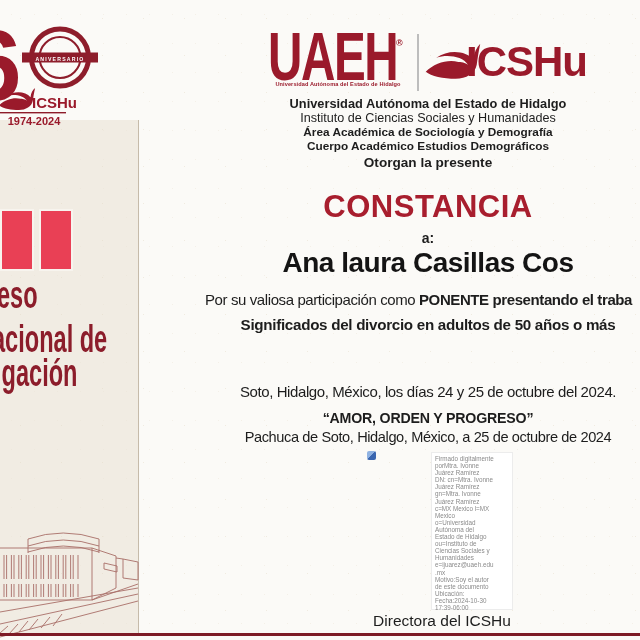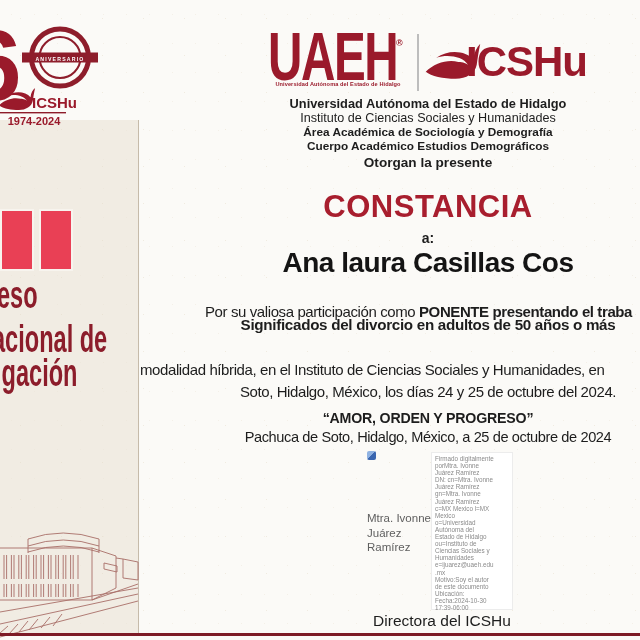--- a/index.html
+++ b/index.html
@@ -30,21 +30,21 @@
   .hdr2{top:111px;font-size:12.6px;font-weight:500;}
   .hdr3{top:125px;font-size:11.8px;font-weight:600;}
   .hdr4{top:139px;font-size:11.8px;font-weight:600;}
   .hdr5{top:155px;font-size:13.6px;font-weight:600;}
 
   .title{top:189px;font-size:31px;font-weight:800;color:#a81e2e;letter-spacing:.5px;}
   .to-label{top:230px;font-size:14px;font-weight:600;}
   .recipient{top:247px;font-size:28px;font-weight:800;letter-spacing:-.5px;color:#141414;}
 
   .body-line{font-size:15px;letter-spacing:-.4px;color:#1d1d1d;}
-  .bl-part{left:205px;top:303px;text-align:right;}
+  .bl-part{left:205px;top:291px;text-align:right;}
   .bl-title{top:316px;font-weight:700;font-size:15.2px;letter-spacing:-.3px;}
   .bl-1{left:163px;top:339px;}
   .bl-2{left:140px;top:361px;}
   .bl-3{top:383px;}
   .motto{top:410px;font-size:14.2px;font-weight:600;letter-spacing:-.2px;}
   .place-date{top:429px;font-size:14.6px;letter-spacing:-.4px;}
 
   
   .uaeh-word{left:268px;top:22px;font-size:68px;font-weight:900;color:#9a1a2b;
        letter-spacing:-2px;line-height:1;transform:scaleX(.7);transform-origin:left top;}
@@ -131,29 +131,25 @@
   <div class="abs ctr hdr5">Otorgan la presente</div>
 
   <div class="abs ctr title">CONSTANCIA</div>
   <div class="abs ctr to-label">a:</div>
   <div class="abs ctr recipient">Ana laura Casillas Cos</div>
 
   <div class="abs body-line bl-part nowrap">
     <span>Por su valiosa participación como </span><span style="font-weight:700;">PONENTE presentando el traba</span>
   </div>
   <div class="abs ctr body-line bl-title nowrap">Significados del divorcio en adultos de 50 años o más</div>
-  <div class="abs body-line bl-2 nowrap">modalidad híbrida, en el Instituto de Ciencias Sociales y Humanidades, en</div>
   <div class="abs ctr body-line bl-3 nowrap">Soto, Hidalgo, México, los días 24 y 25 de octubre del 2024.</div>
   <div class="abs ctr motto">“AMOR, ORDEN Y PROGRESO”</div>
   <div class="abs ctr place-date">Pachuca de Soto, Hidalgo, México, a 25 de octubre de 2024</div>
 
   <div class="abs sig-seal"></div>
-  <div class="abs sig-name" style="white-space:pre-line;">Mtra. Ivonne
-Juárez
-Ramírez</div>
   <div class="abs sig-details">Firmado digitalmente
 porMtra. Ivonne
 Juárez Ramírez
 DN: cn=Mtra. Ivonne
 Juárez Ramírez
 gn=Mtra. Ivonne
 Juárez Ramírez
 c=MX Mexico l=MX
 Mexico
 o=Universidad

